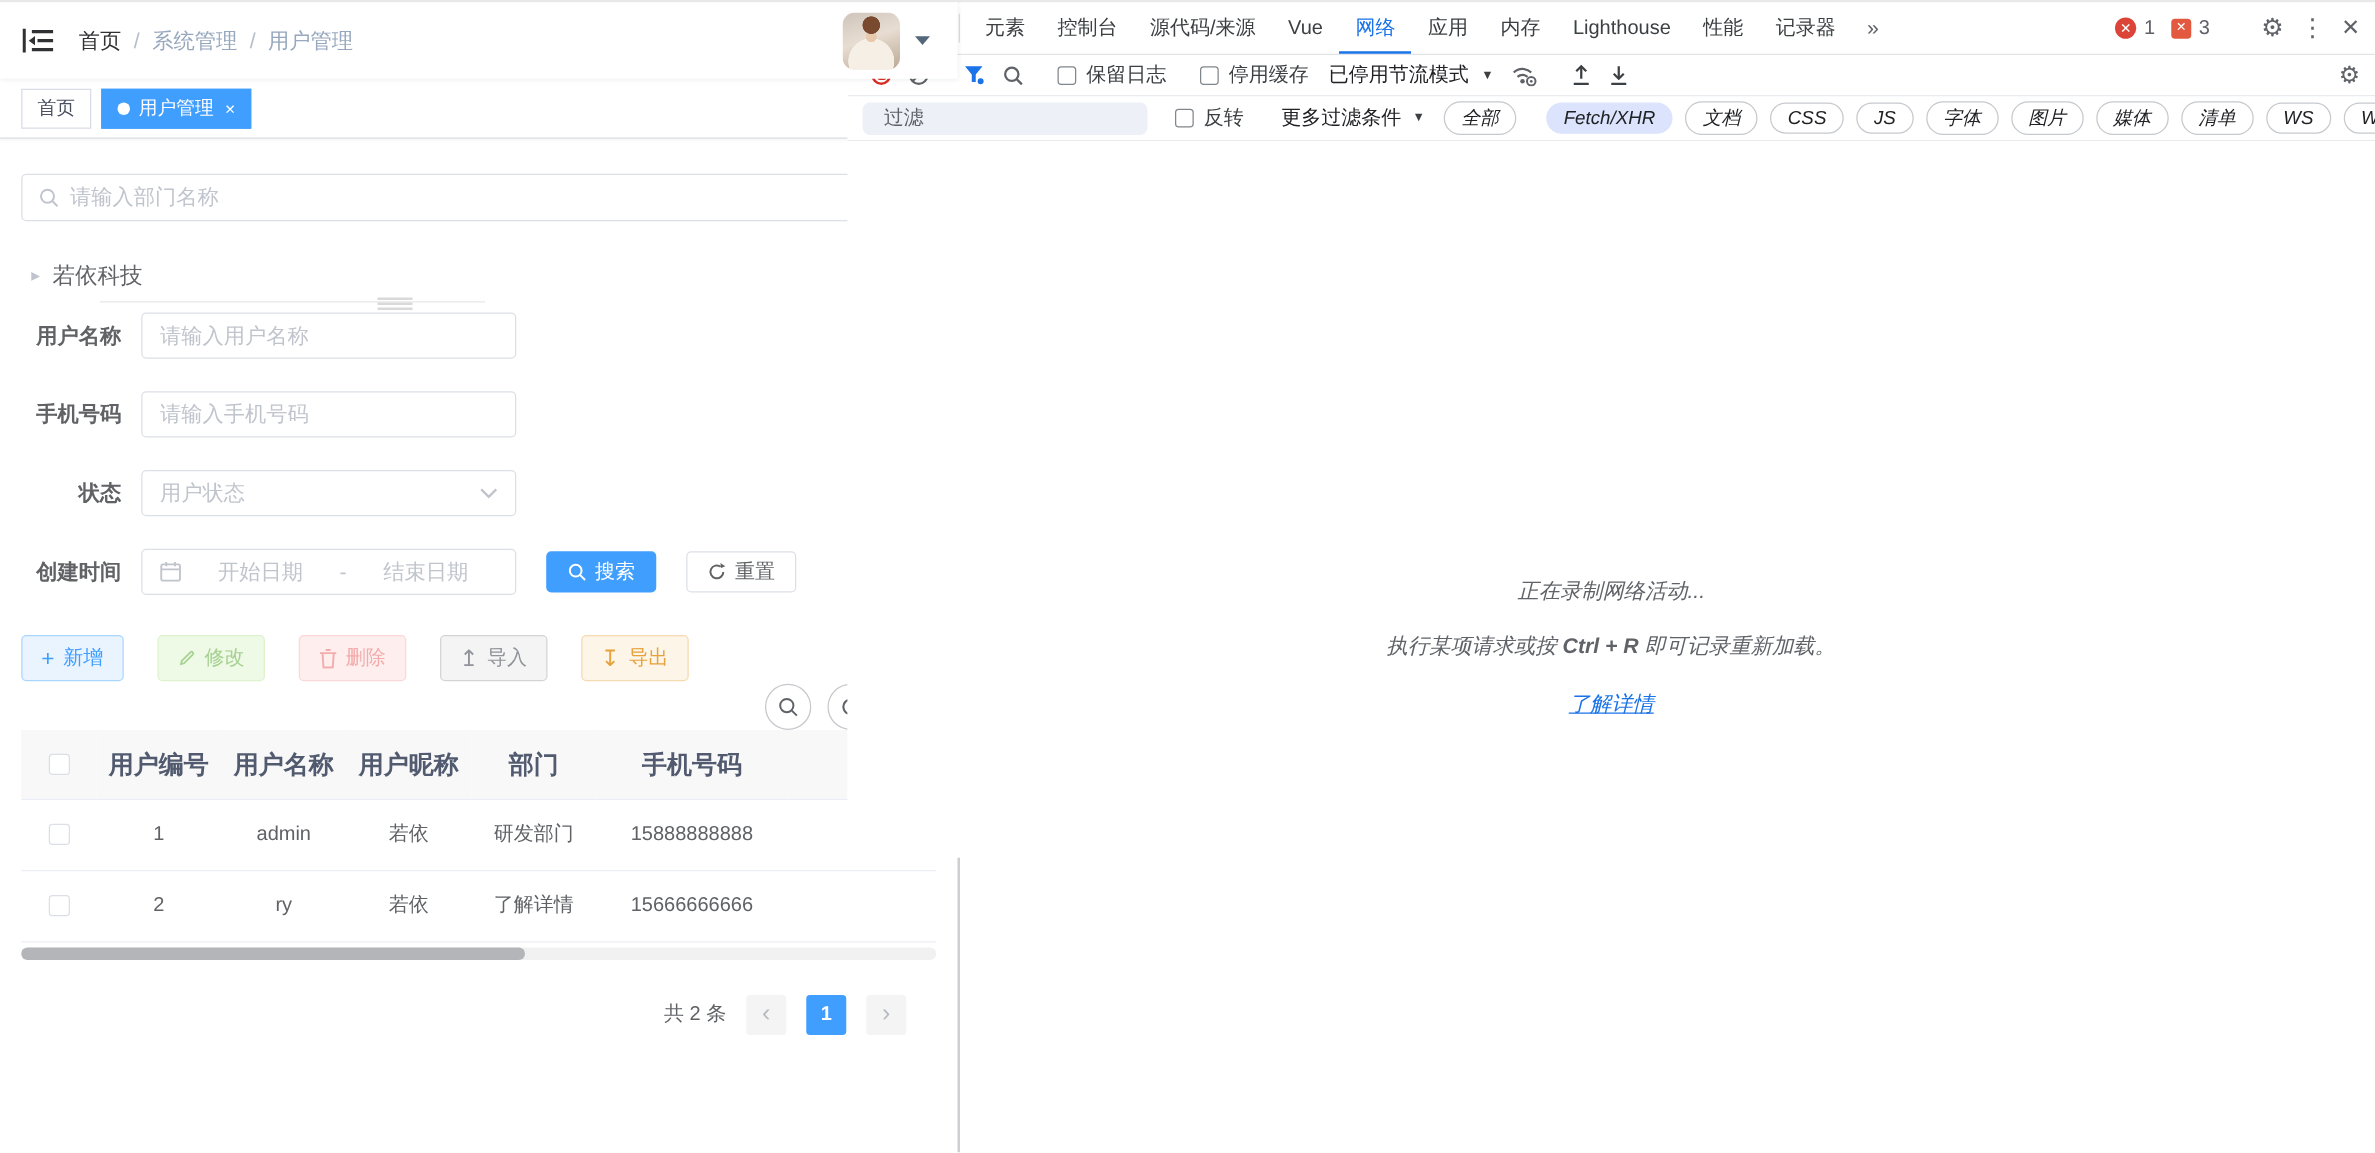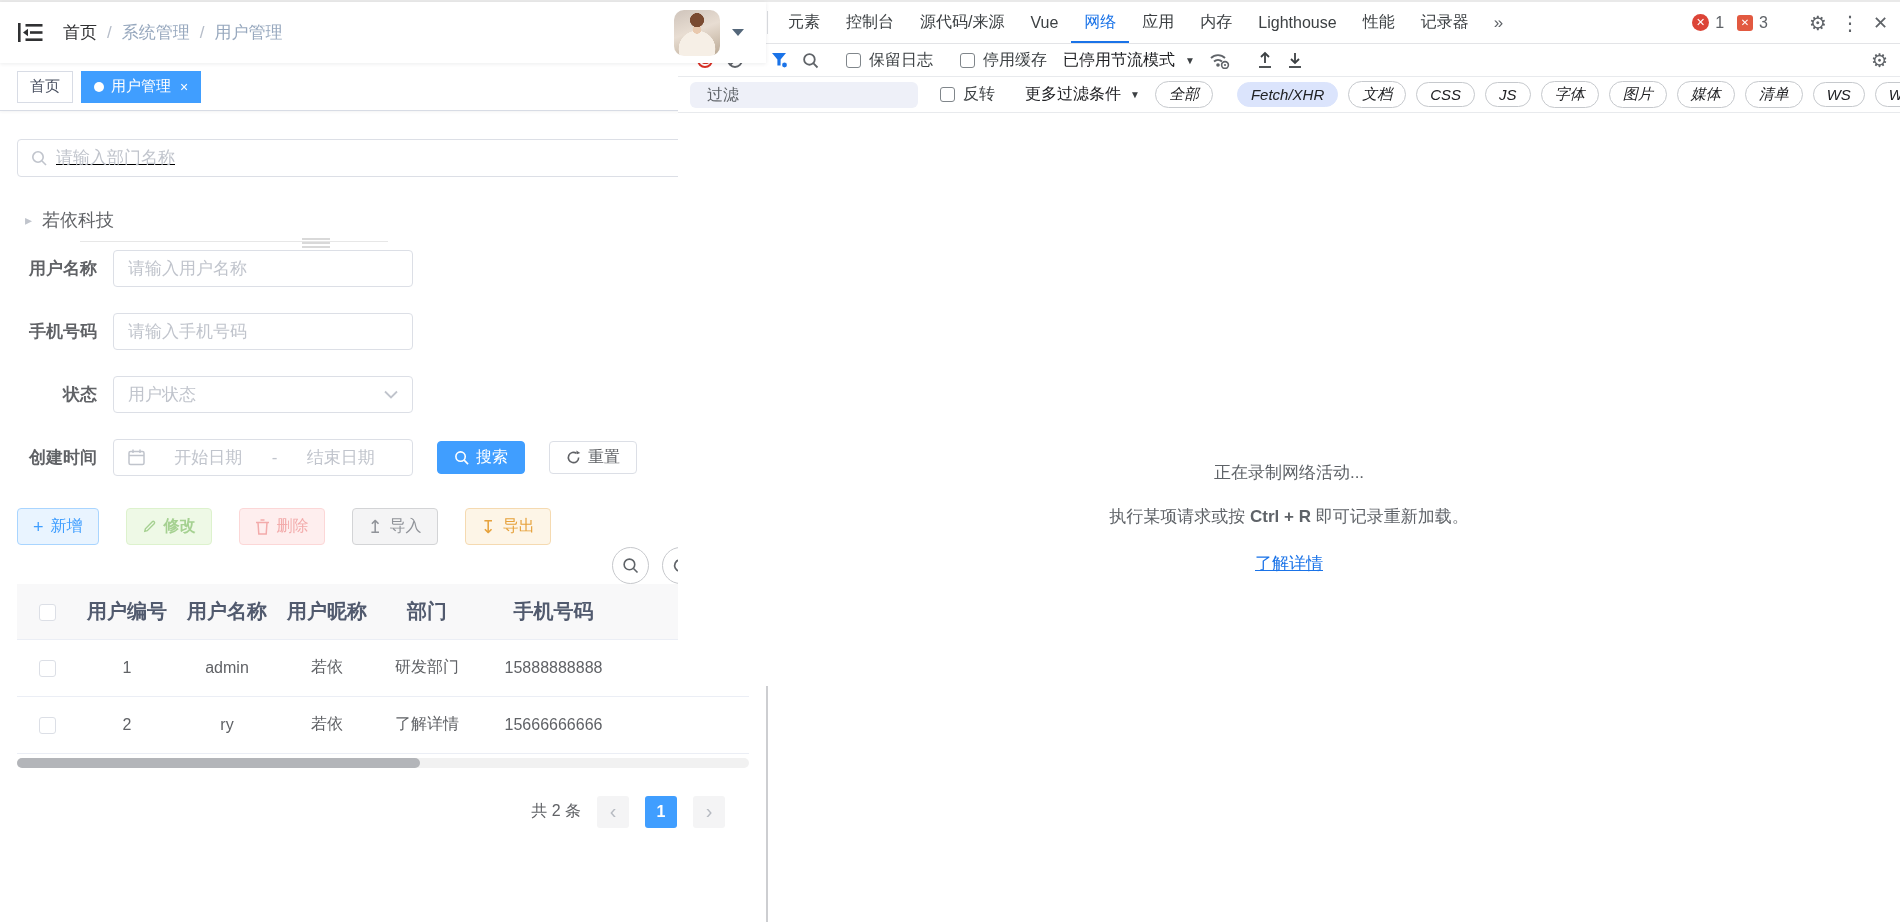--- a/index.html
+++ b/index.html
@@ -30,21 +30,21 @@
   .tags-bar { height:48px; display:flex; align-items:center; gap:8px; padding:0 17px;
     border-bottom:1px solid #d8dce5; box-shadow:0 1px 3px rgba(0,0,0,.05); background:#fff;}
   .tag { height:32px; display:flex; align-items:center; padding:0 12px; border:1px solid #d8dce5;
     font-size:15px; color:#495060; background:#fff; cursor:pointer; }
   .tag.active { background:#409eff; border-color:#409eff; color:#fff; gap:7px; }
   .tag-dot { width:10px; height:10px; border-radius:50%; background:#fff; }
   .tag-close { font-size:14px; margin-left:2px; }
 
   .admin-content { padding:0 17px; }
   .dept-search { margin-top:28px; height:38px; border:1px solid #dcdfe6; border-radius:4px;
-    display:flex; align-items:center; padding:0 13px; gap:9px;text-decoration:underline; }
+    display:flex; align-items:center; padding:0 13px; gap:9px; }
   .dept-search input { border:none; outline:none; flex:1; font-size:17px; color:#606266;
     font-family:inherit; }
   .dept-search input::placeholder { color:#c0c4cc; }
   .tree-row { margin-top:32px; height:22px; display:flex; align-items:center; gap:10px;
     padding-left:8px; cursor:pointer; }
   .tree-caret { color:#c0c4cc; font-size:14px; }
   .tree-label { color:#606266; font-size:18px; }
 
   .splitter { margin:10px 0 0 63px; width:308px; border-top:1px solid #e7e7e7; position:relative; }
   .split-handle { position:absolute; right:58px; top:-4px; width:28px; cursor:row-resize; }
@@ -68,21 +68,21 @@
   .btn { display:inline-flex; align-items:center; justify-content:center; gap:7px;
     border-radius:4px; font-size:16px; cursor:pointer; font-family:inherit; }
   .btn-search { height:33px; padding:0 16px; margin-left:24px; background:#409eff;
     border:1px solid #409eff; color:#fff; }
   .btn-reset { height:33px; padding:0 16px; margin-left:24px; background:#fff;
     border:1px solid #dcdfe6; color:#606266; }
 
   .action-row { margin-top:32px; display:flex; gap:27px; }
   .abtn { height:37px; padding:0 15px; }
   .btn-add { background:#e9f4ff; border:1px solid #a9d5ff; color:#409eff; }
-  .btn-edit { background:#eef9e6; border:1px solid #ddf2cd; color:#a5d191;font-weight:bold; }
+  .btn-edit { background:#eef9e6; border:1px solid #ddf2cd; color:#a5d191; }
   .btn-del { background:#feeeee; border:1px solid #fcd7d7; color:#f3abab; }
   .btn-import { background:#f4f4f5; border:1px solid #d3d4d6; color:#909399; }
   .btn-export { background:#fdf5e7; border:1px solid #f5dab1; color:#e6a23c; }
   .glyph-arrow { font-size:18px; line-height:1; }
 
   .circle-row { display:flex; justify-content:flex-end; gap:13px; margin-top:2px; }
   .circle-btn { width:37px; height:37px; border:1px solid #c6c8cc; border-radius:50%;
     background:#fff; display:flex; align-items:center; justify-content:center;
     color:#5f6368; cursor:pointer; }
   .grid-ico { display:grid; grid-template-columns:6px 6px; grid-template-rows:6px 6px; gap:2px; }
@@ -151,21 +151,21 @@
   .filter-box input { background:transparent; border:none; outline:none; flex:1; font-size:16px;
     color:#202124; font-family:inherit; }
   .filter-box input::placeholder { color:#5f6368; }
   .chip { padding:3px 13px; border-radius:14px; border:1px solid #c6c9cd; font-size:15px;
     color:#202124; margin:0 5px; cursor:pointer; white-space:nowrap; background:#fff;font-style:italic; }
   .chip.selected { background:#dbe4fc; border-color:#dbe4fc; }
   .more-filters { display:flex; align-items:center; gap:9px; font-size:16px; color:#202124;
     margin:0 10px; cursor:pointer; white-space:nowrap; }
 
   .dt-content { position:relative; height:808px; background:#fff; }
-  .empty-state { text-align:center; padding-top:348px; color:#5f6368; }
+  .empty-state { text-align:center; padding-top:348px; color:#5f6368;font-style:italic; }
   .es-line1 { font-size:17px; margin-bottom:21px; }
   .es-line2 { font-size:17px; }
   .es-line2 b { font-weight:700; }
   .es-link { display:inline-block; margin-top:24px; font-size:17px; color:#1a73e8;
     text-decoration:underline; cursor:pointer; }
   .corner-box { position:absolute; right:10px; bottom:-20px; background:#fff;
     border:1px solid #d7d7d7; border-radius:2px; padding:7px 13px; font-size:15px;
     color:#c6c6c6; }
   svg { display:block; }
 </style>

